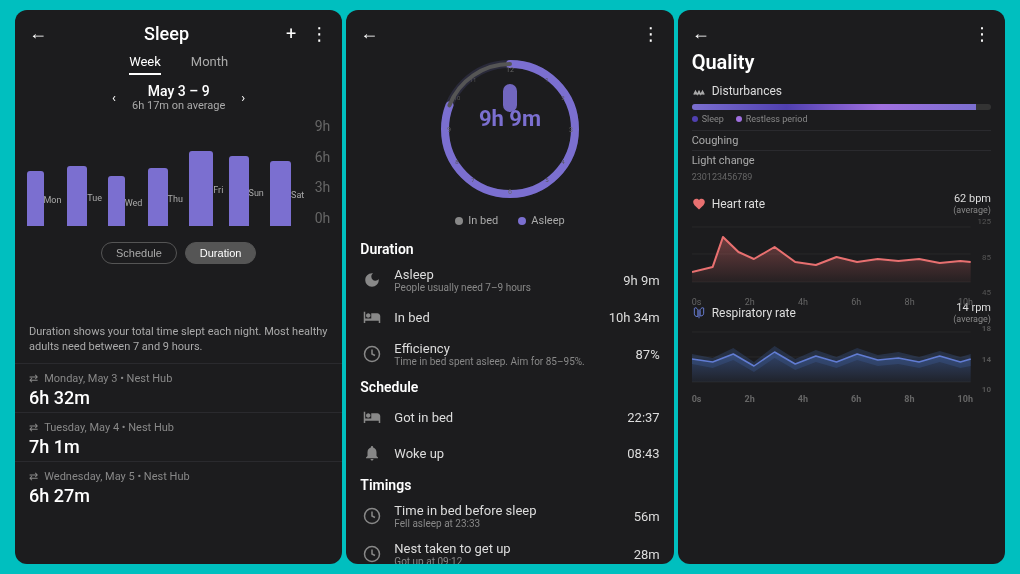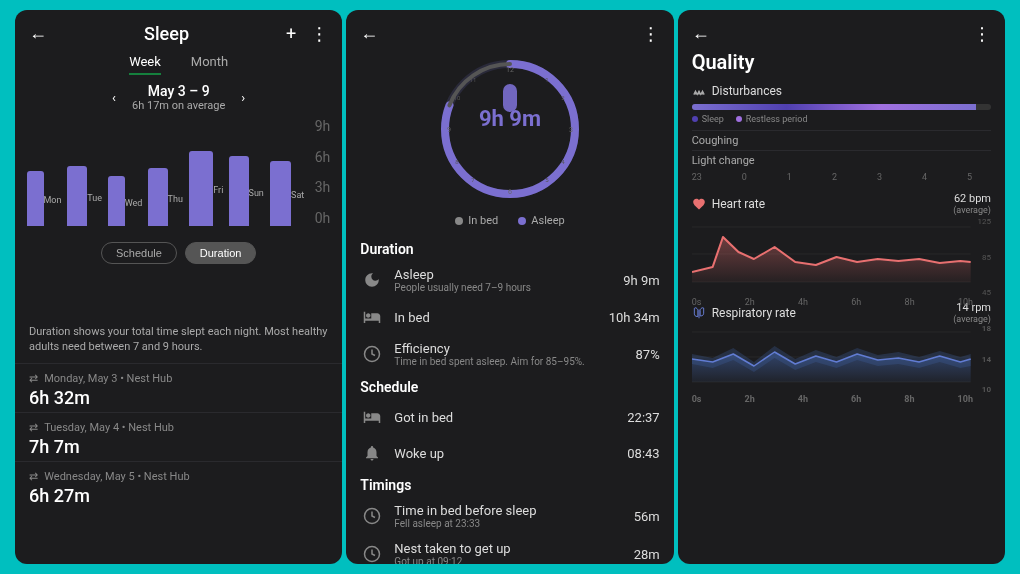--- a/index.html
+++ b/index.html
@@ -55,21 +55,21 @@
       padding: 4px 0 0;
     }
     .tab {
       font-size: 13px;
       color: #aaa;
       cursor: pointer;
       padding-bottom: 4px;
     }
     .tab.active {
       color: #fff;
-      border-bottom: 2px solid #15803d;
+      border-bottom: 2px solid #ffffff;
     }
     .date-nav {
       display: flex;
       align-items: center;
       justify-content: center;
       gap: 16px;
       padding: 8px 0 2px;
     }
     .date-text {
       text-align: center;
@@ -305,21 +305,20 @@
       font-size: 11px;
       color: #aaa;
       border-top: 1px solid #2a2a2e;
     }
     .time-axis {
       display: flex;
       justify-content: flex-start;
       font-size: 9px;
       color: #666;
       padding: 2px 0;
-      gap: 40px;
     }
     .hr-section {
       padding: 4px 14px 0;
     }
     .hr-title-row {
       display: flex;
       justify-content: space-between;
       align-items: center;
     }
     .hr-title {
@@ -468,21 +467,21 @@
         <span>Monday, May 3 • Nest Hub</span>
       </div>
       <div class="sleep-entry-value">6h 32m</div>
     </div>
 
     <div class="sleep-entry">
       <div class="sleep-entry-title">
         <span>⇄</span>
         <span>Tuesday, May 4 • Nest Hub</span>
       </div>
-      <div class="sleep-entry-value">7h 7m</div>
+      <div class="sleep-entry-value">7h 1m</div>
     </div>
 
     <div class="sleep-entry">
       <div class="sleep-entry-title">
         <span>⇄</span>
         <span>Wednesday, May 5 • Nest Hub</span>
       </div>
       <div class="sleep-entry-value">6h 27m</div>
     </div>
   </div>

